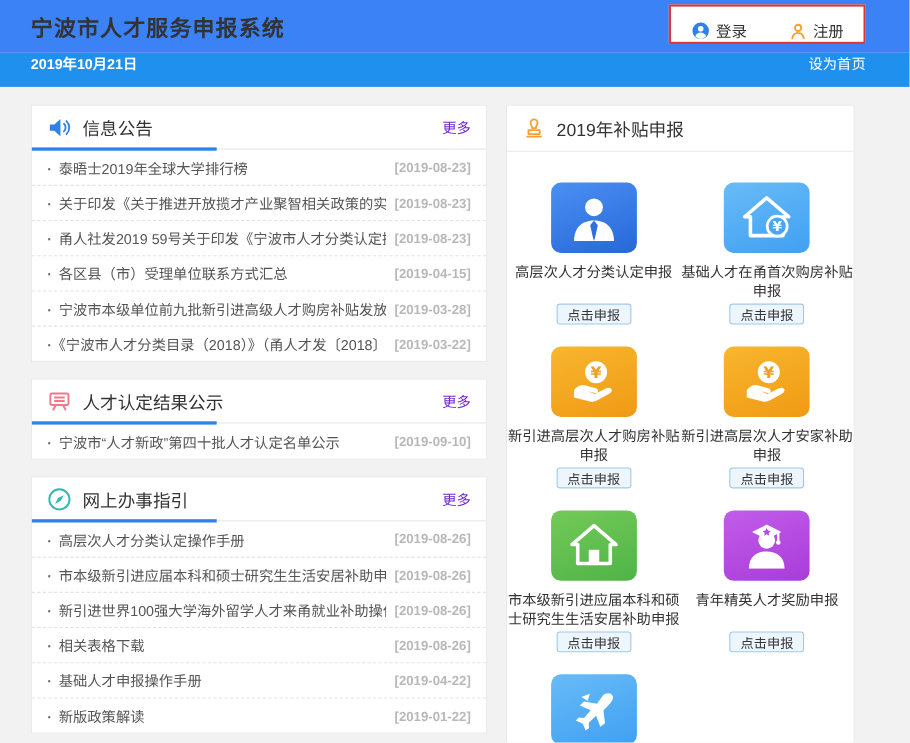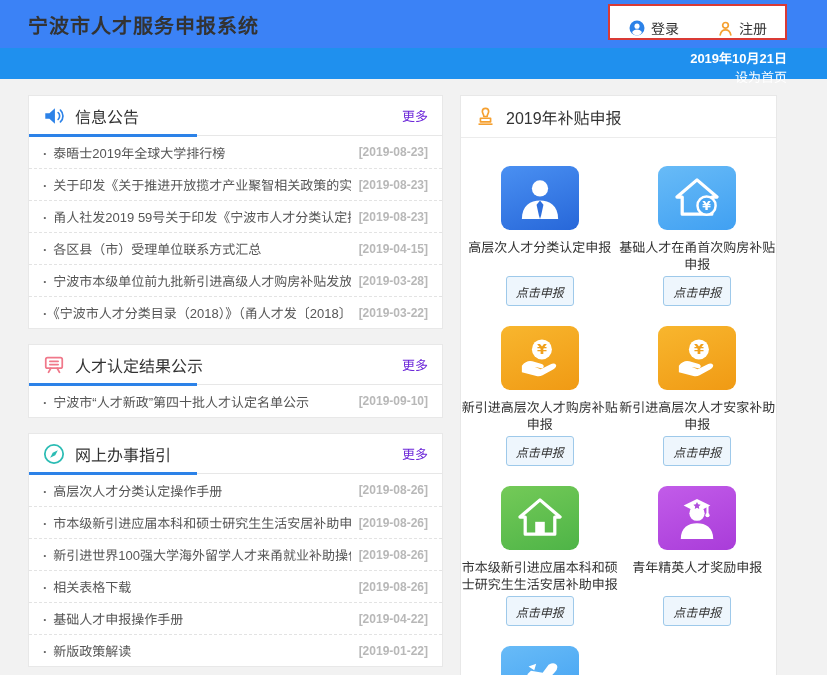--- a/index.html
+++ b/index.html
@@ -14,22 +14,22 @@
   .auth-box {
     position:absolute; right:40px; top:4px; height:36px;
     border:2px solid #d93a35; background:#fff;
     display:flex; align-items:flex-end; gap:38px; padding:0 18px;
   }
   .auth-link { display:flex; align-items:center; gap:5px; font-size:14px; color:#333; cursor:pointer; }
   .auth-link svg { display:block; }
   
   .topbar {
     height:31px; background:#1f90ee; color:#fff;
-    display:flex; align-items:flex-end; justify-content:space-between;
-    padding:0 40px 0 28px; font-size:13px;flex-direction:column;
+    display:flex; align-items:flex-start; justify-content:space-between;
+    padding:0 40px 0 28px; font-size:13px;
   }
   .topbar .date { font-weight:bold; }
   .topbar .sethome { cursor:pointer;margin-left:24px; }
   
   .content { display:flex; padding:16px 0 0 28px; gap:17px; align-items:flex-start; }
   .left-col { width:415px; }
   .right-col { width:317px; }
   .card { background:#fff; border:1px solid #e8e8e8; margin-bottom:15px; }
   
   .card-hd {
@@ -63,23 +63,23 @@
   .g-blue     { background:linear-gradient(160deg,#4a90f2,#2767d9); }
   .g-ltblue   { background:linear-gradient(160deg,#68bbf7,#40a0f2); }
   .g-orange   { background:linear-gradient(160deg,#f8b62e,#f09a14); }
   .g-green    { background:linear-gradient(160deg,#74ca58,#4eb447); }
   .g-purple   { background:linear-gradient(160deg,#c25ce9,#a93cd9); }
   .tile-label {
     width:158px; min-height:37px; margin-top:9px; text-align:center;
     font-size:13px; line-height:17px; color:#333;
   }
   .apply-btn {
-    width:68px; height:30px; font-size:12px; color:#333;
+    width:68px; height:19px; font-size:12px; color:#333;
     background:#eef6fd; border:1px solid #9ec9ea; border-radius:3px;
-    cursor:pointer; font-family:inherit;font-style:italic;
+    cursor:pointer; font-family:inherit;
   }
 </style>
 </head>
 <body>
 
 <div class="hdr">
   <div class="hdr-title">宁波市人才服务申报系统</div>
   <div class="auth-box">
     <span class="auth-link">
       <span>

